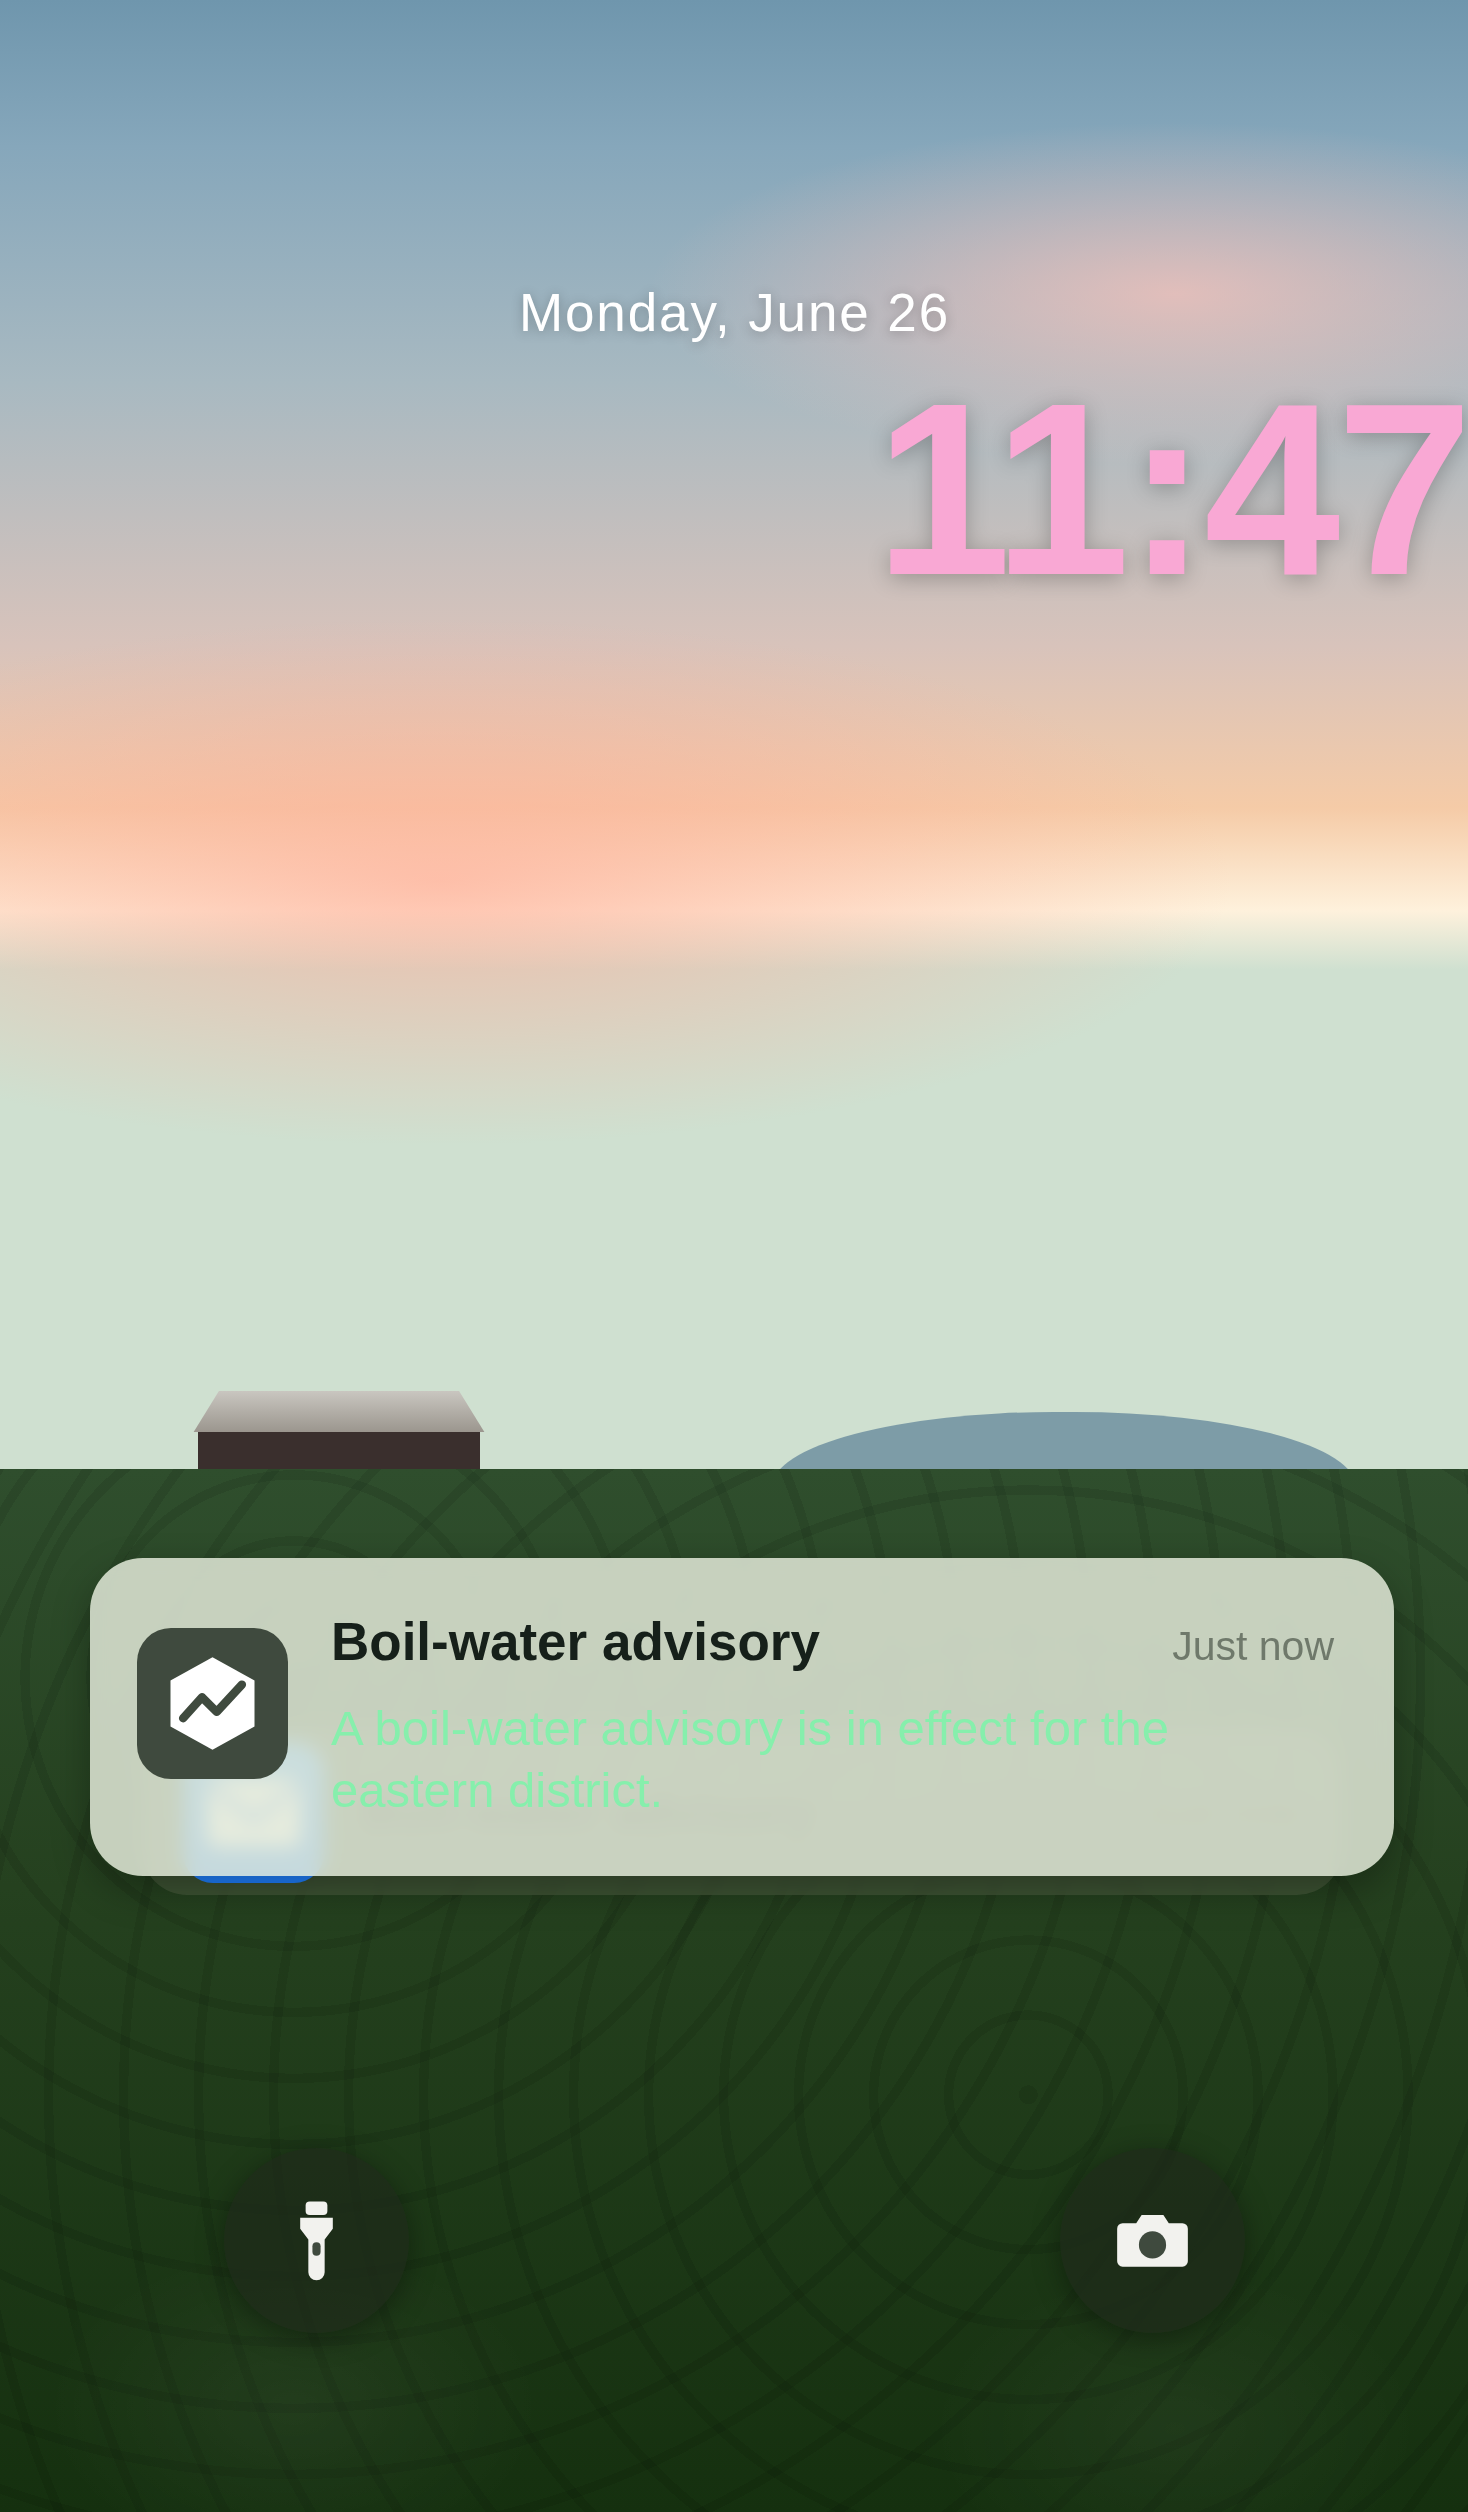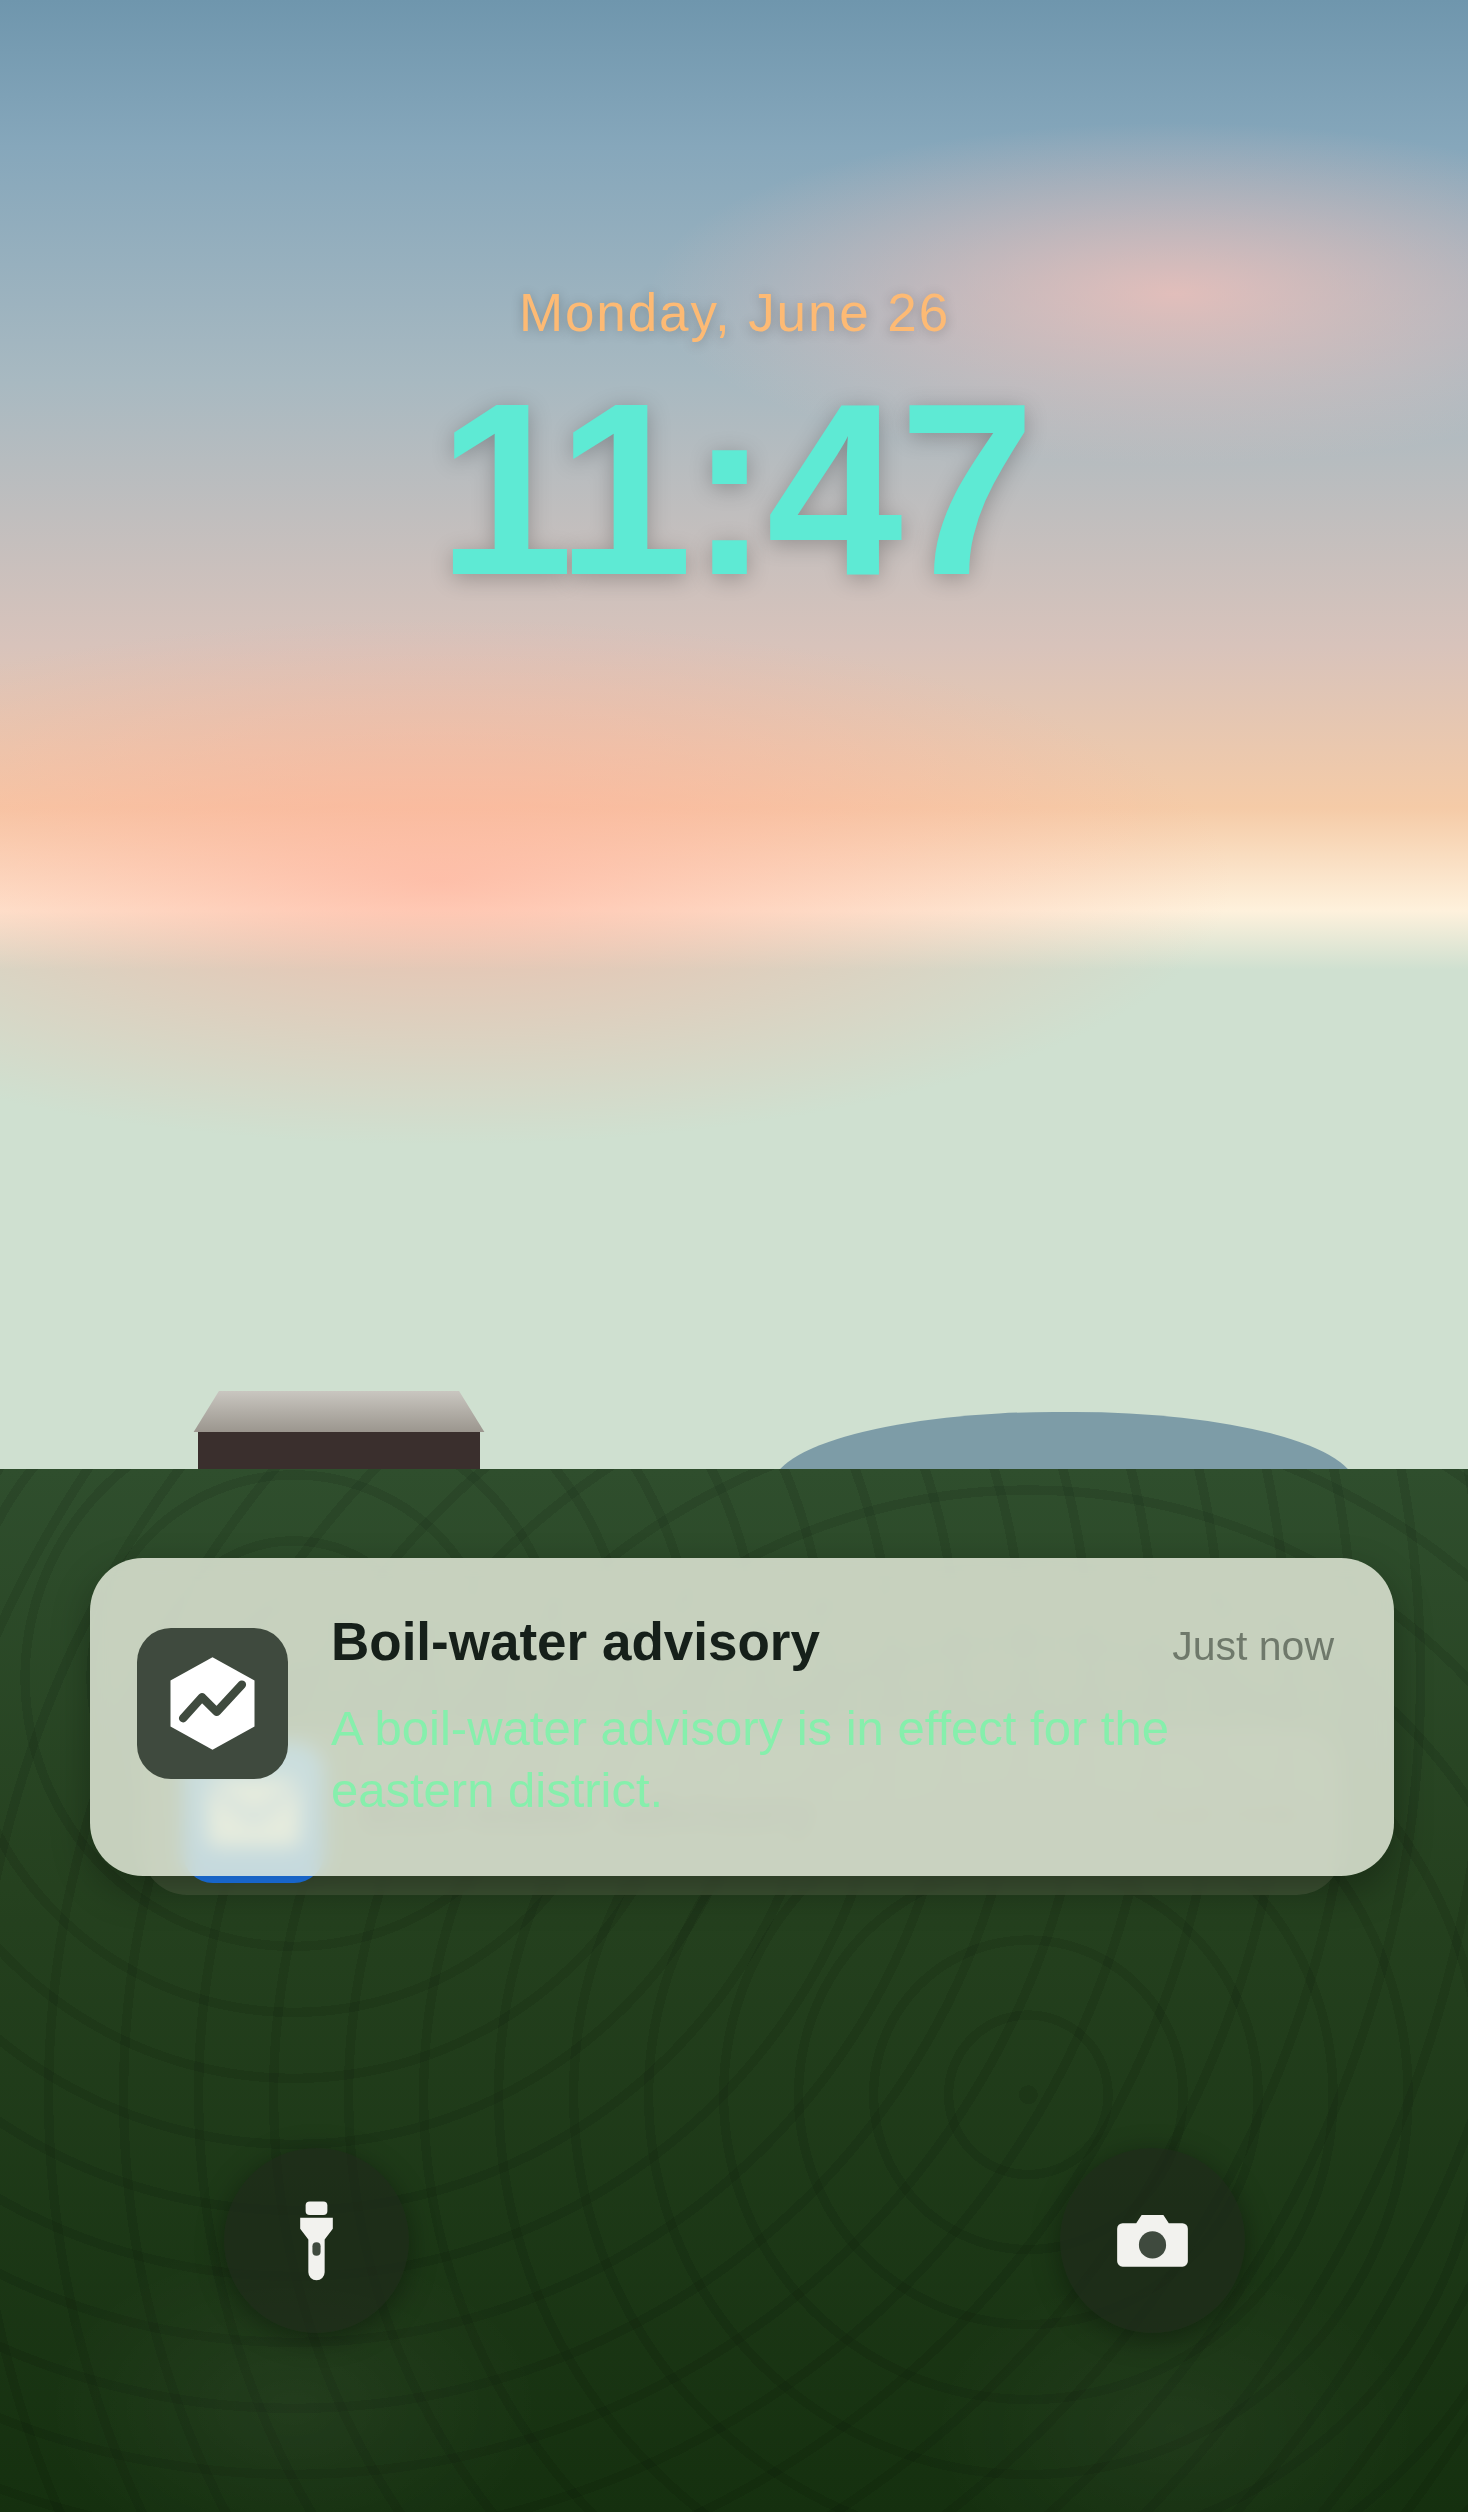--- a/index.html
+++ b/index.html
@@ -77,32 +77,32 @@
     border-radius: 282px 282px 0 0 / 75px 75px 0 0;
     opacity: .85;
   }
 
   
   .date {
     position: absolute;
     top: 282px;
     left: 0; right: 0;
     text-align: center;
-    color: #fdba74;
+    color: #ffffff;
     font-size: 53px;
     font-weight: 500;
     letter-spacing: 1.9px;
     text-shadow: 0 1.9px 11.3px rgba(0,0,0,0.25);
   }
   .time {
     position: absolute;
     top: 348px;
     left: 0; right: 0;
-    text-align: center;
-    color: #5eead4;
+    text-align: right;
+    color: #f9a8d4;
     font-size: 245px;
     font-weight: 700;
     letter-spacing: -3.8px;
     text-shadow: 0 3.8px 22.6px rgba(0,0,0,0.25);
   }
 
   
   .notif-wrap {
     position: absolute;
     left: 90px; right: 75px;

